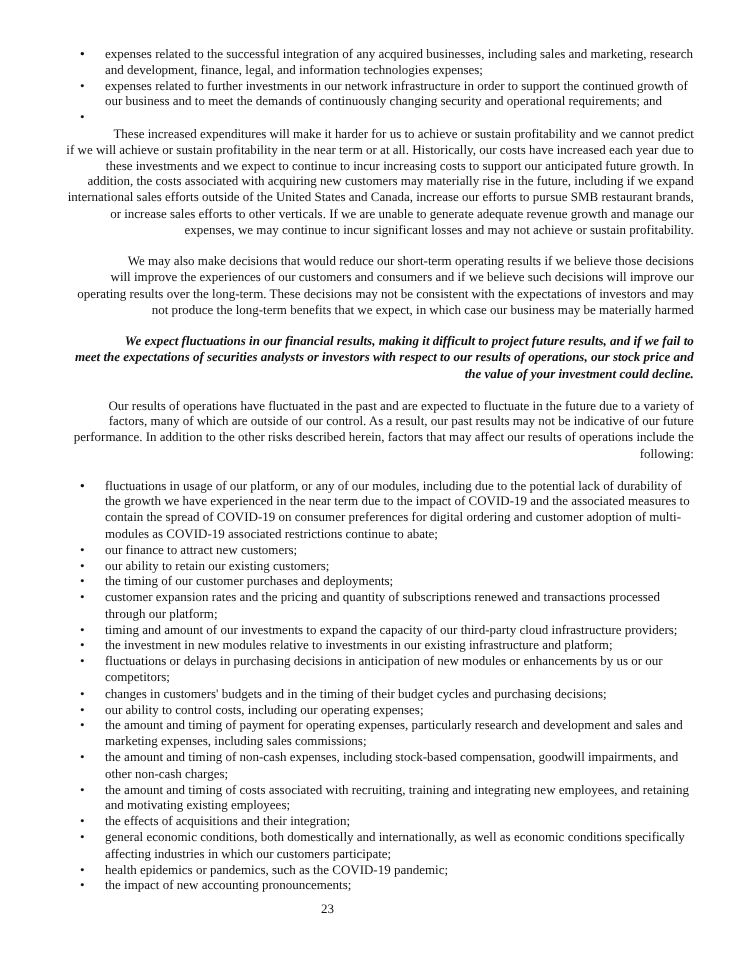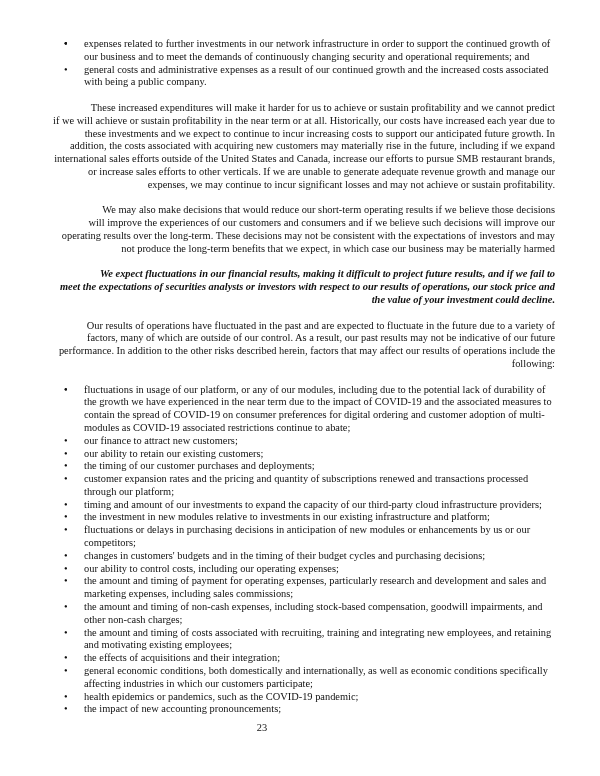--- a/index.html
+++ b/index.html
@@ -16,23 +16,23 @@
   .bi { font-weight: bold; font-style: italic; }
   .pagenum { position: absolute; top: 722px; left: 0; width: 524px; text-align: center;
              font-size: 10.4px; }
 </style>
 </head>
 <body>
 
 <div class="page">
   <ul class="bul">
     <li><span class="dot">•</span></li>
+    <li><span class="dot">•</span><span>expenses related to the successful integration of any acquired businesses, including sales and marketing, research and development, finance, legal, and information technologies expenses;</span></li>
+    <li><span class="dot">•</span><span>expenses related to further investments in our network infrastructure in order to support the continued growth of our business and to meet the demands of continuously changing security and operational requirements; and</span></li>
     <li><span class="dot">•</span></li>
-    <li><span class="dot">•</span><span>expenses related to further investments in our network infrastructure in order to support the continued growth of our business and to meet the demands of continuously changing security and operational requirements; and</span></li>
-    <li><span class="dot">•</span><span>general costs and administrative expenses as a result of our continued growth and the increased costs associated with being a public company.</span></li>
   </ul>
   <div class="gap"></div>
   <p class="indent">These increased expenditures will make it harder for us to achieve or sustain profitability and we cannot predict if we will achieve or sustain profitability in the near term or at all. Historically, our costs have increased each year due to these investments and we expect to continue to incur increasing costs to support our anticipated future growth. In addition, the costs associated with acquiring new customers may materially rise in the future, including if we expand international sales efforts outside of the United States and Canada, increase our efforts to pursue SMB restaurant brands, or increase sales efforts to other verticals. If we are unable to generate adequate revenue growth and manage our expenses, we may continue to incur significant losses and may not achieve or sustain profitability.</p>
   <div class="gap"></div>
   <p class="indent">We may also make decisions that would reduce our short-term operating results if we believe those decisions will improve the experiences of our customers and consumers and if we believe such decisions will improve our operating results over the long-term. These decisions may not be consistent with the expectations of investors and may not produce the long-term benefits that we expect, in which case our business may be materially harmed</p>
   <div class="gap"></div>
   <p class="indent bi">We expect fluctuations in our financial results, making it difficult to project future results, and if we fail to meet the expectations of securities analysts or investors with respect to our results of operations, our stock price and the value of your investment could decline.</p>
   <div class="gap"></div>
   <p class="indent">Our results of operations have fluctuated in the past and are expected to fluctuate in the future due to a variety of factors, many of which are outside of our control. As a result, our past results may not be indicative of our future performance. In addition to the other risks described herein, factors that may affect our results of operations include the following:</p>
   <div class="gap"></div>

